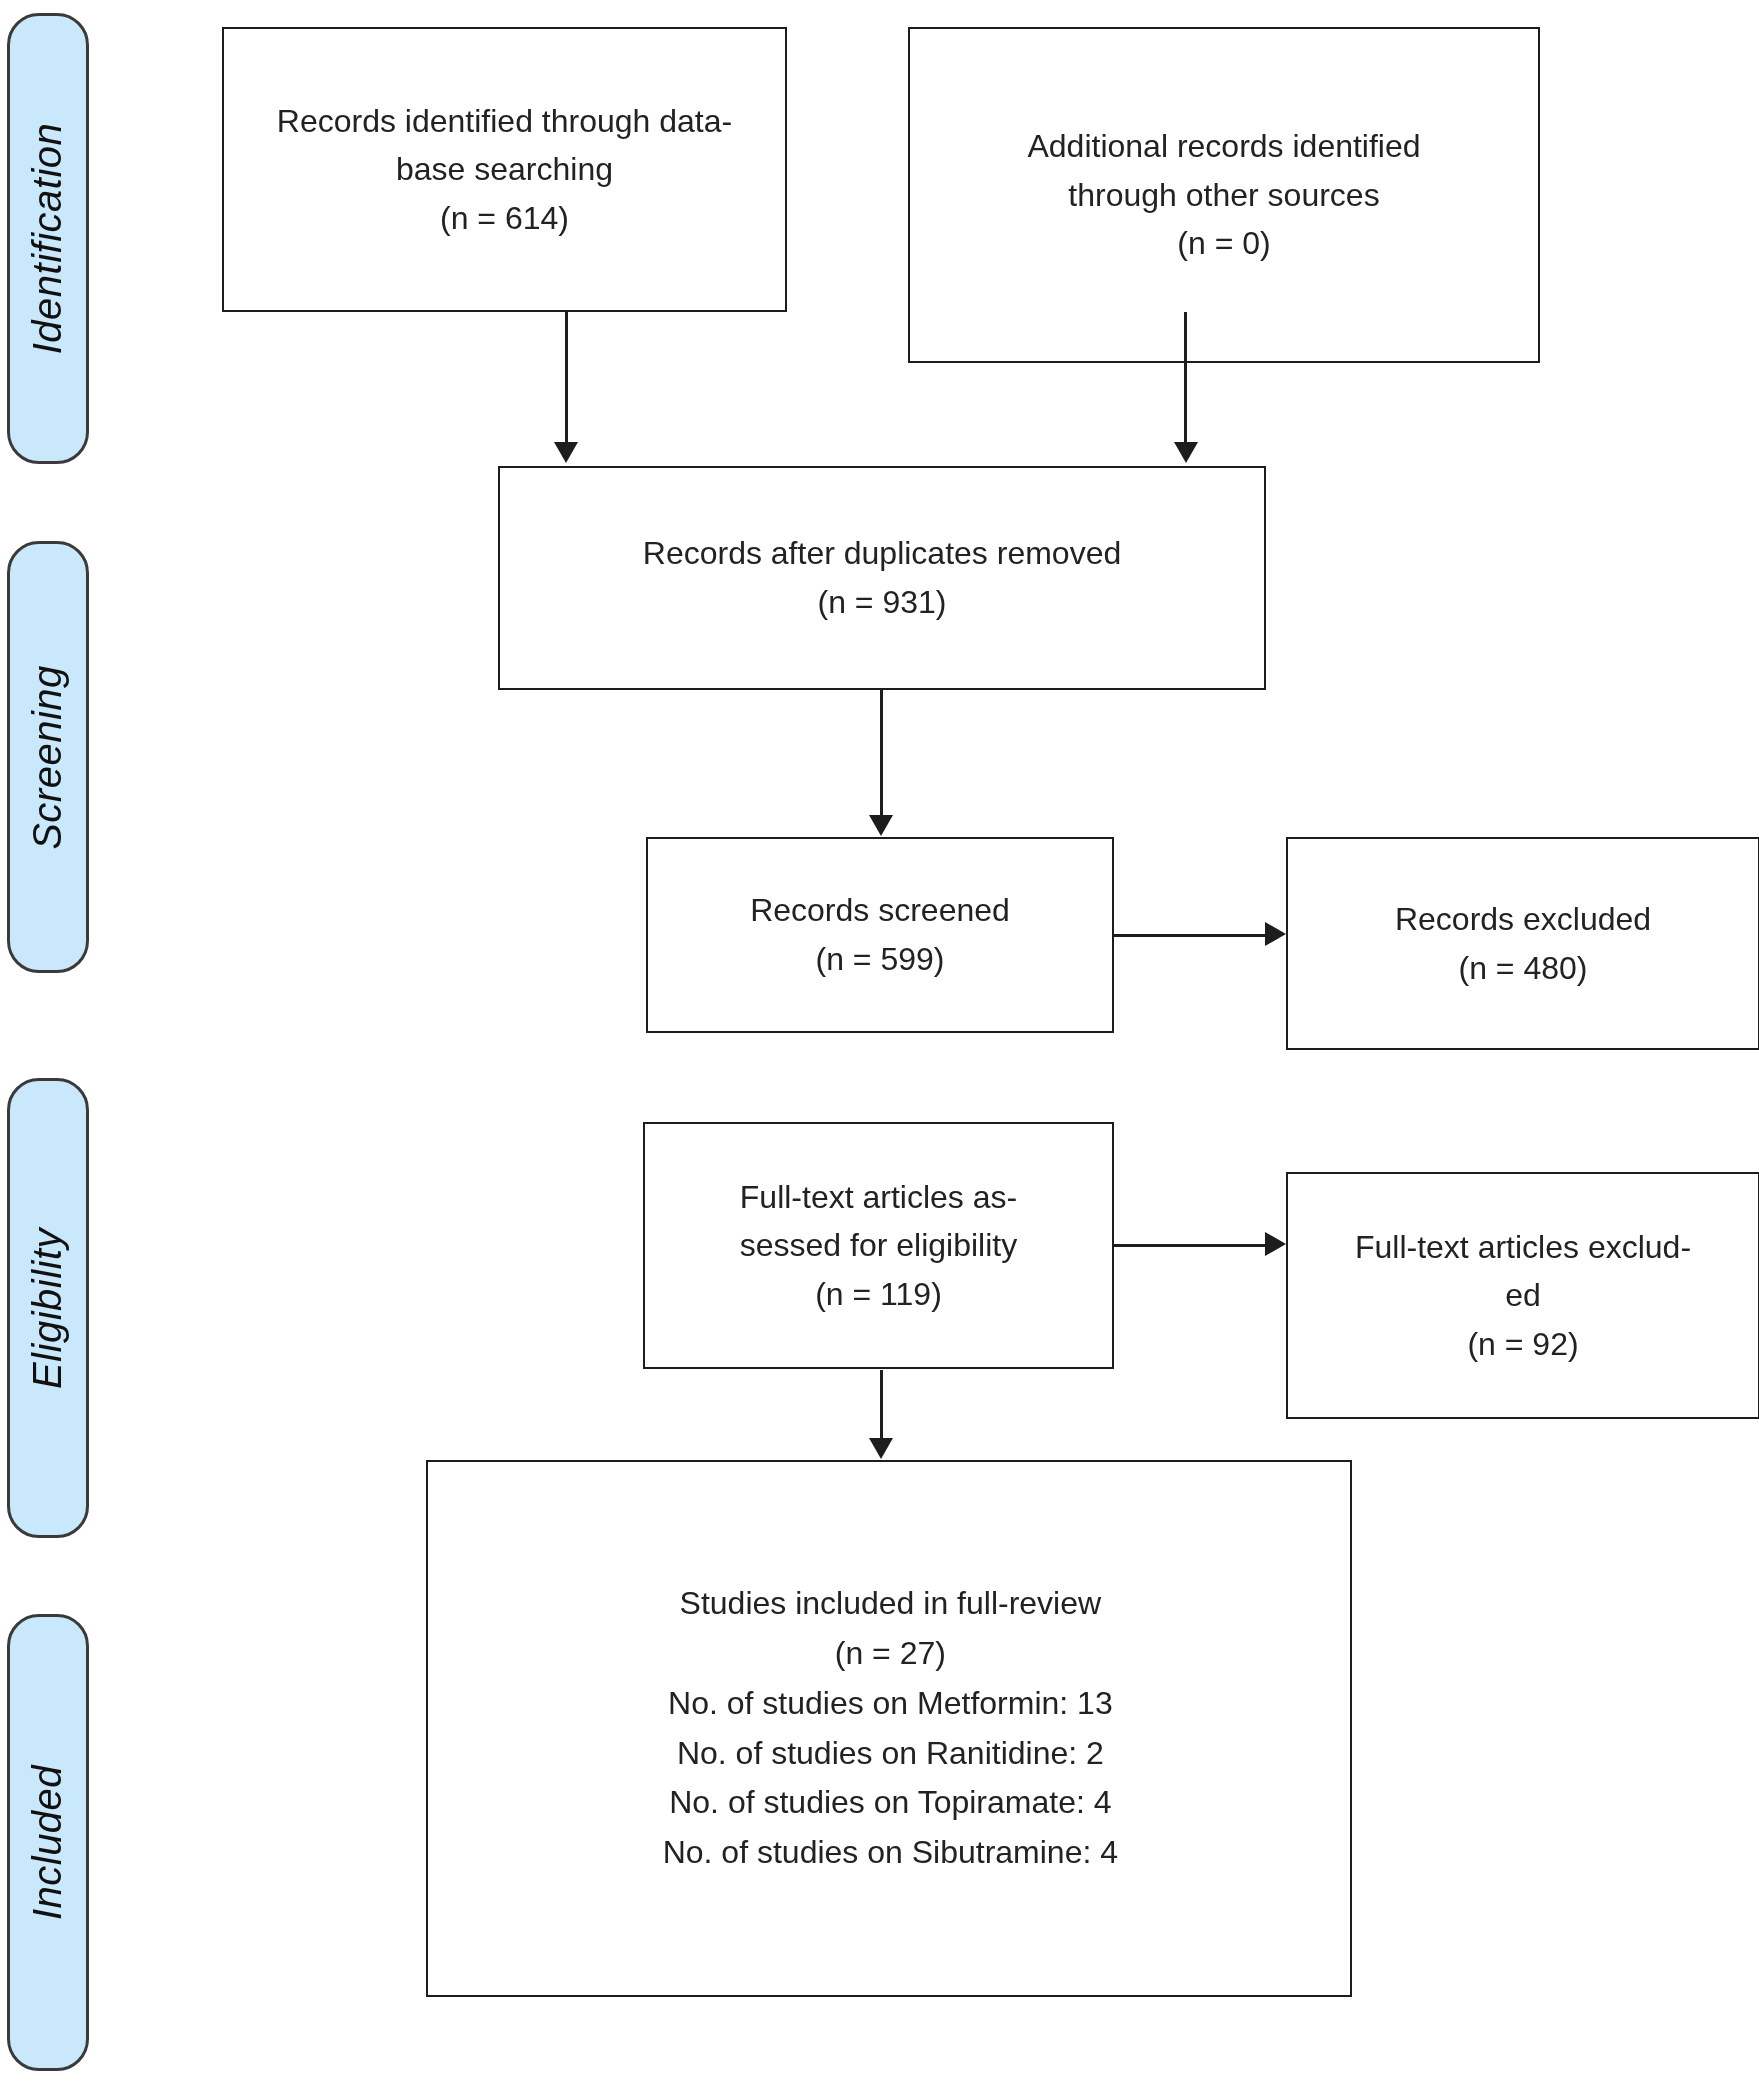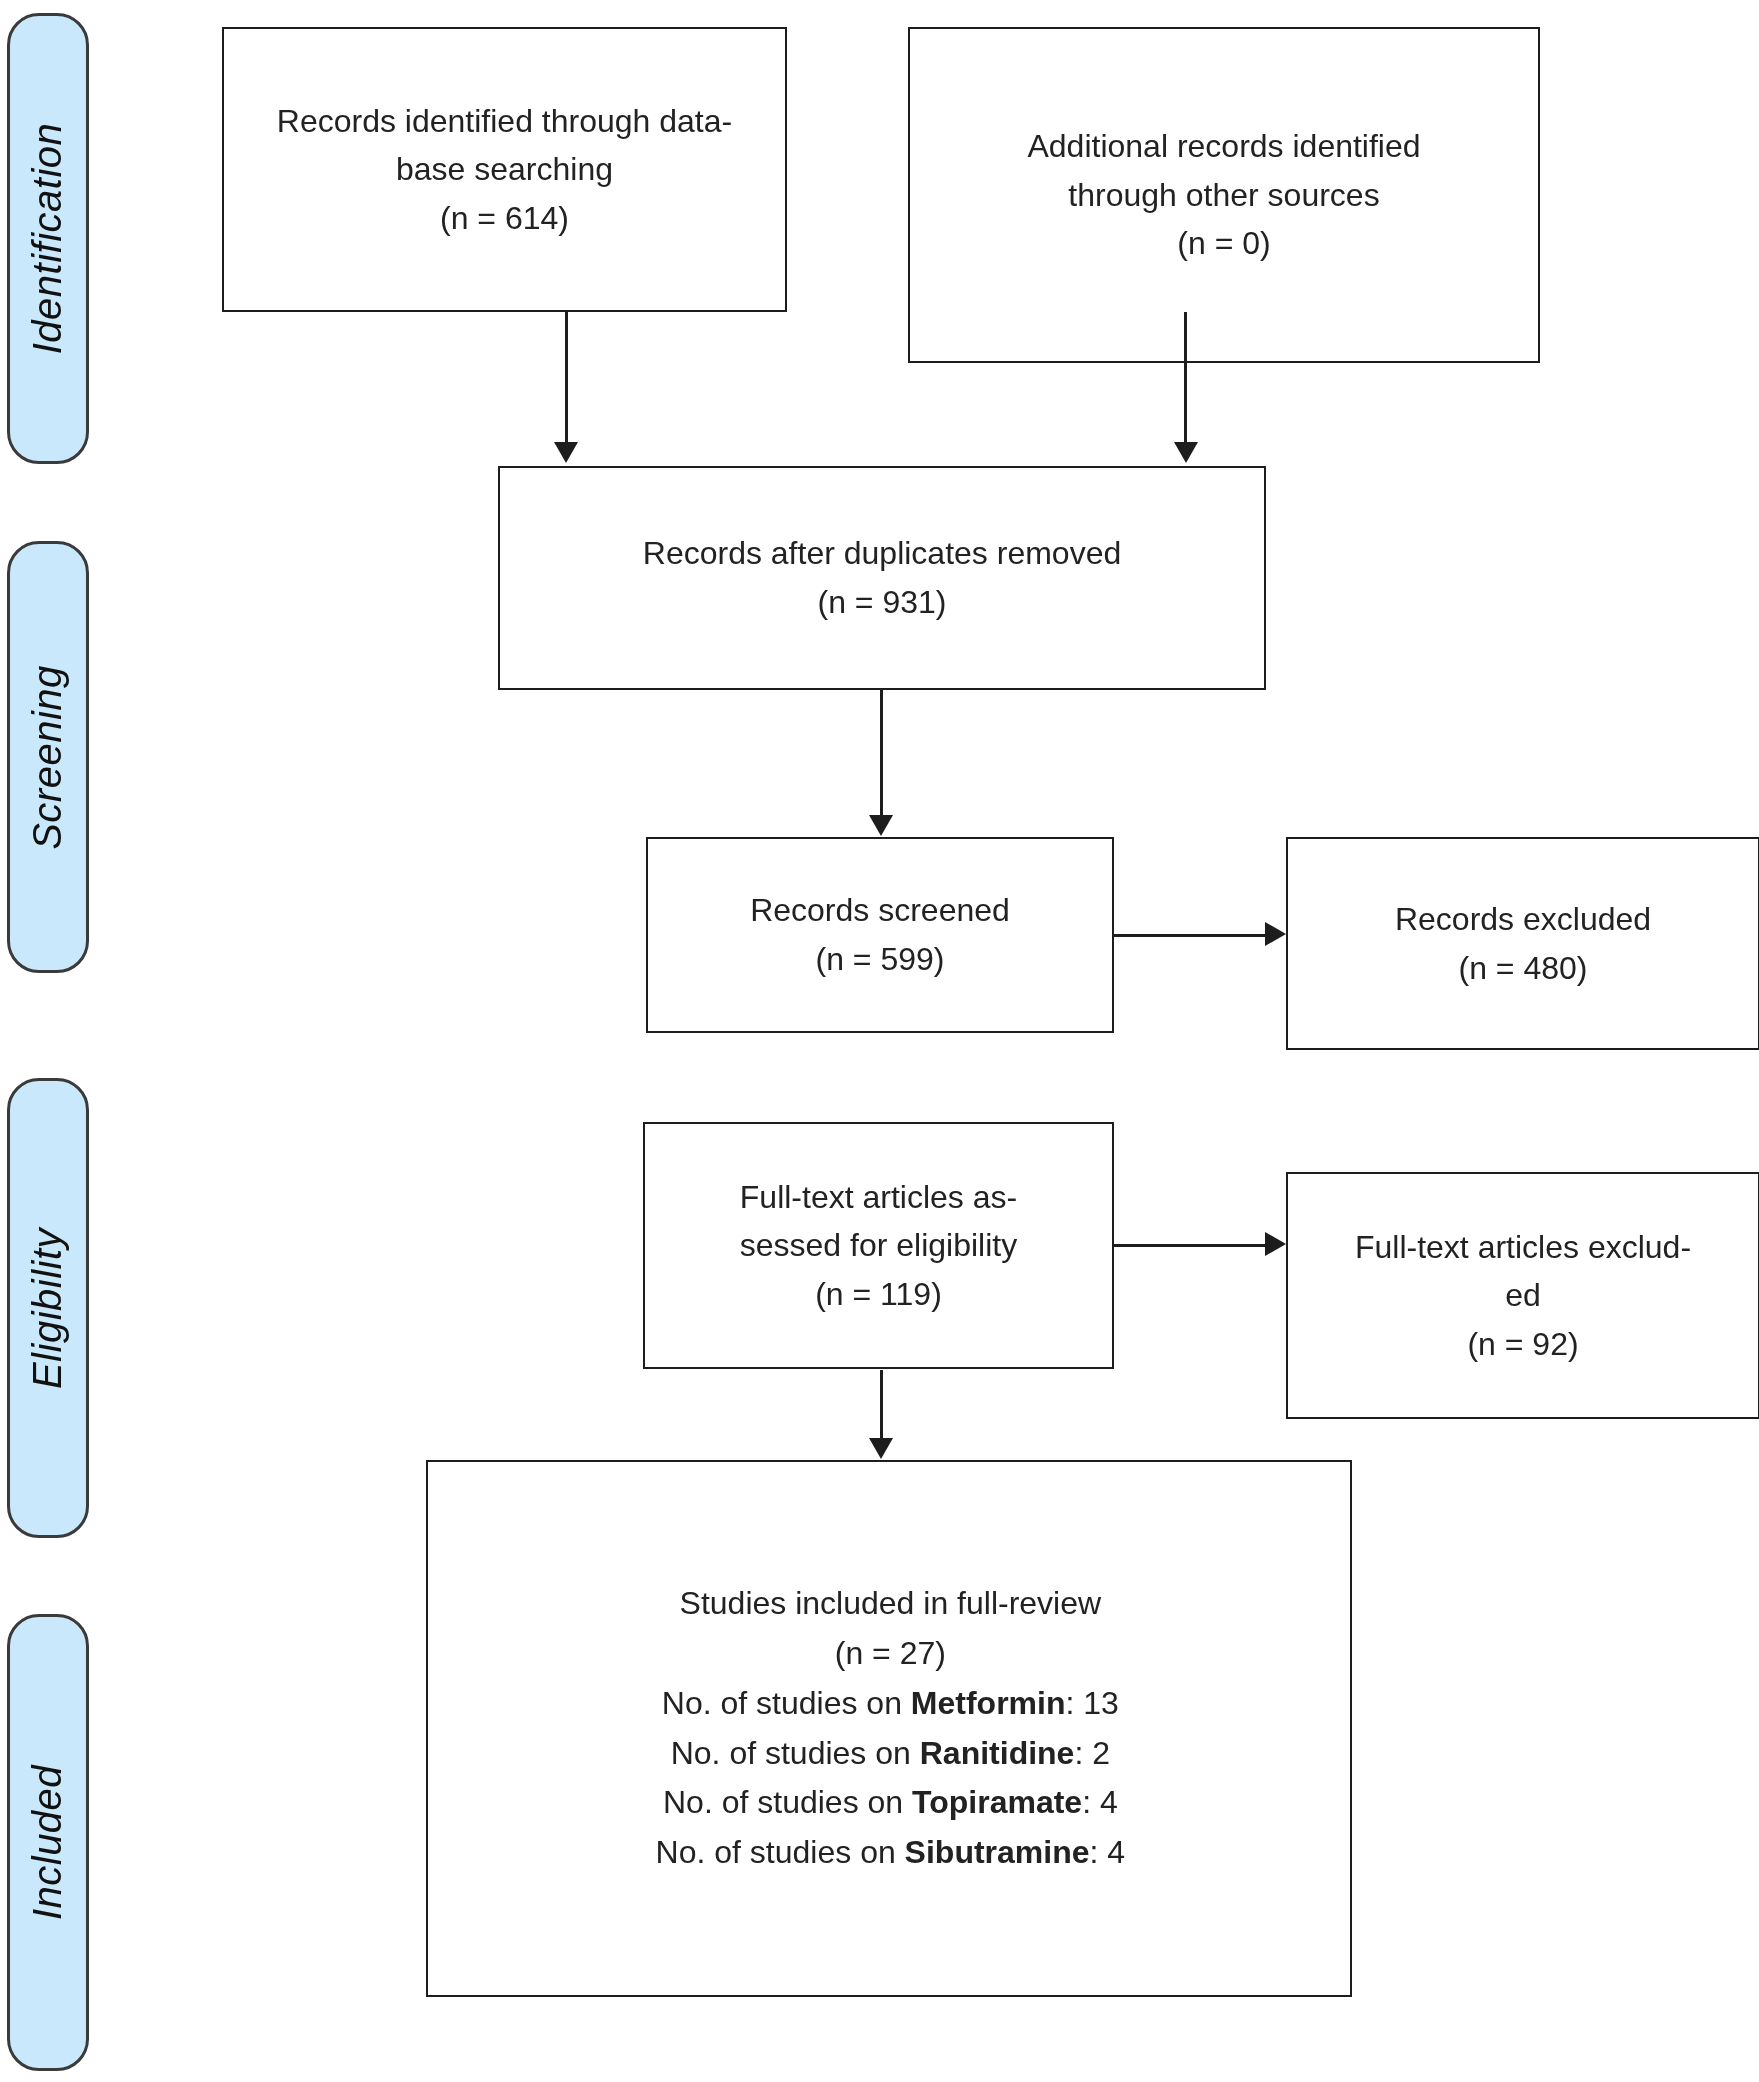--- a/index.html
+++ b/index.html
@@ -41,21 +41,21 @@
   }
   .box .box-text{
     font-size:32px;
     line-height:1.52;
     color:#222;
     white-space:pre-line;
   }
   .box.final{align-items:center;padding-left:16px;}
   .final-list{font-size:32px;line-height:1.56;color:#222;text-align:center;}
   .final-list .ln{display:block;white-space:nowrap;}
-  .final-list b{font-weight:700;}
+  .final-list b{font-weight:400;}
 
   
   .vline{position:absolute;width:2.9px;background:#1d1d1d;}
   .hline{position:absolute;height:2.9px;background:#1d1d1d;}
   .arrow-down{
     position:absolute;width:0;height:0;
     border-left:12.4px solid transparent;
     border-right:12.4px solid transparent;
     border-top:21px solid #1d1d1d;
   }

